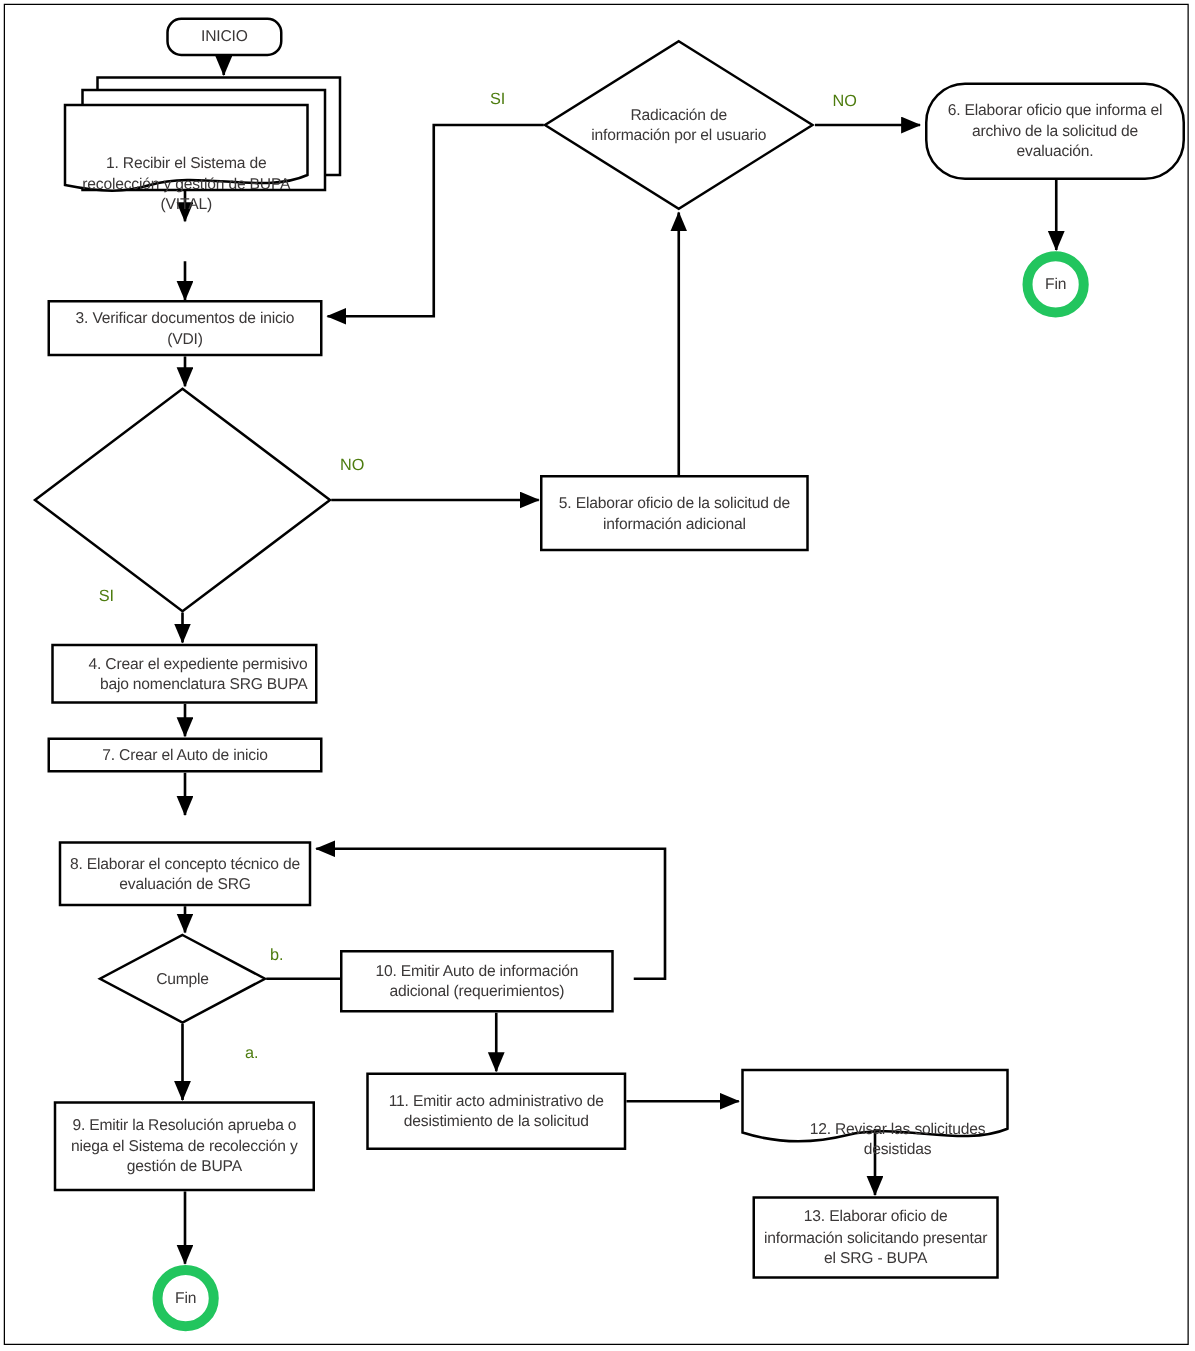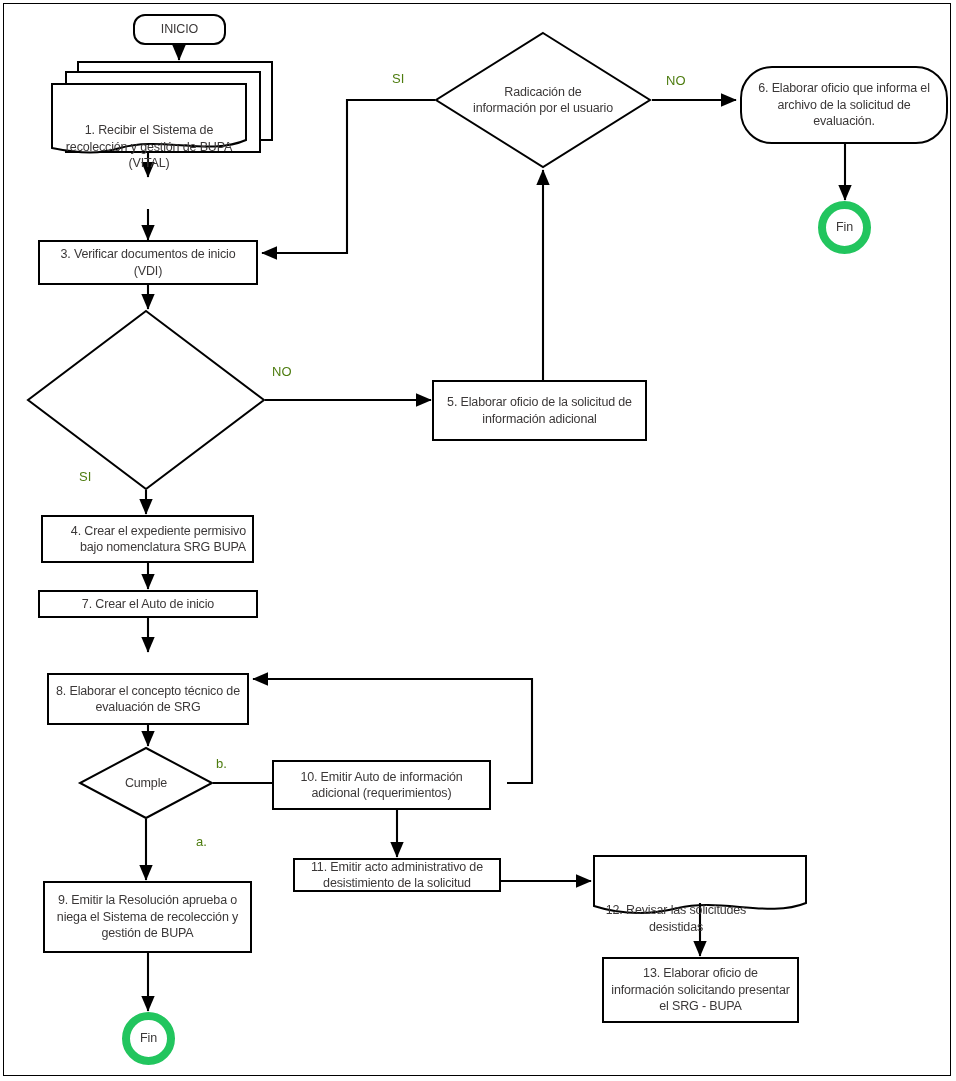--- a/index.html
+++ b/index.html
@@ -236,25 +236,25 @@
   </div>
 
   <div class="node circ" style="left:818px; top:201px; width:53px; height:53px;">
     <span class="txt">Fin</span>
   </div>
 
   <div class="node proc" style="left:272px; top:760px; width:219px; height:50px;">
     <span class="txt">10.  Emitir Auto de información adicional (requerimientos)</span>
   </div>
 
-  <div class="node proc" style="left:293px; top:858px; width:208px; height:34px;text-align:center;">
+  <div class="node proc" style="left:293px; top:858px; width:208px; height:62px;text-align:center;">
     <span class="txt">11. Emitir acto administrativo de desistimiento de la solicitud</span>
   </div>
 
-  <div class="node doc" style="left:580px; top:856px; width:192px; height:48px;align-items:flex-end;">
+  <div class="node doc" style="left:622px; top:856px; width:192px; height:48px;">
     <span class="txt">12. Revisar las solicitudes desistidas</span>
   </div>
 
   <div class="node proc" style="left:602px; top:957px; width:197px; height:66px;">
     <span class="txt">13.  Elaborar oficio de información solicitando presentar el SRG - BUPA</span>
   </div>
 
   <span class="edge-label" style="left:79px; top:470px;">SI</span>
   <span class="edge-label" style="left:272px; top:365px;">NO</span>
   <span class="edge-label" style="left:392px; top:72px;">SI</span>

